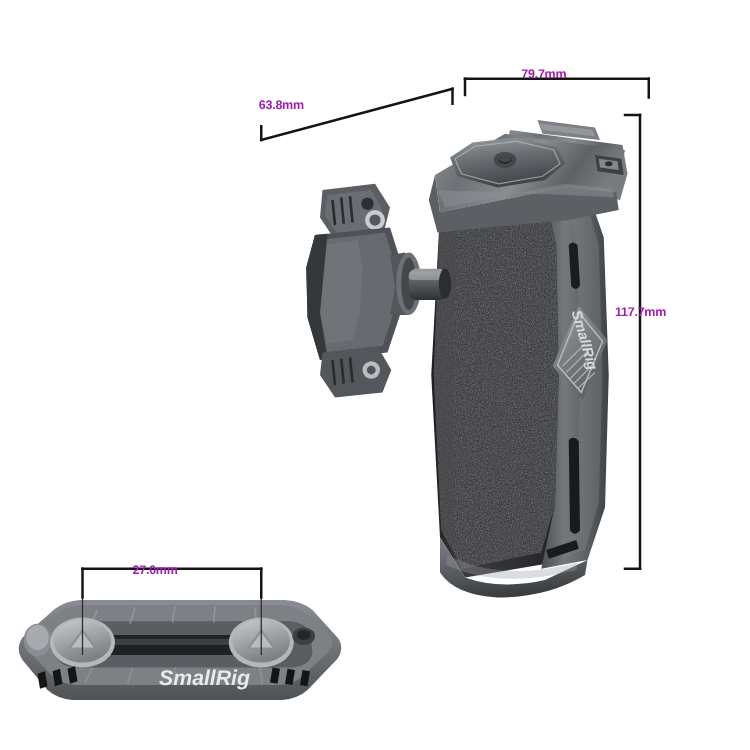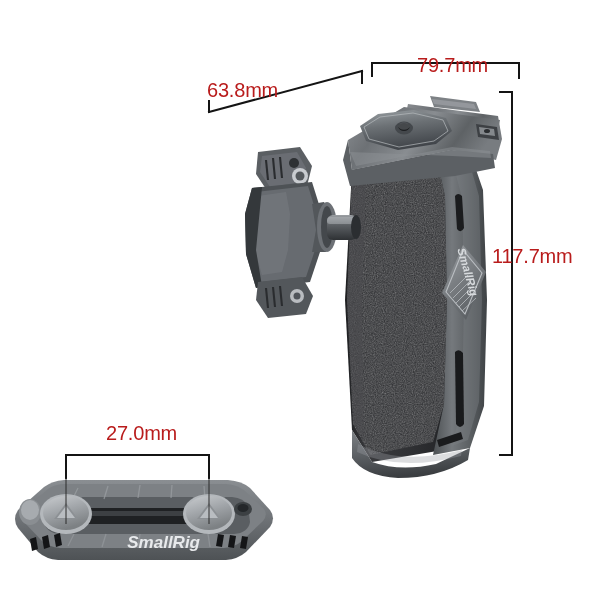--- a/index.html
+++ b/index.html
@@ -11,30 +11,30 @@
     position: relative;
     width: 600px;
     height: 600px;
     background: #ffffff;
     font-family: "Liberation Sans", sans-serif;
     overflow: hidden;
   }
   .dim-label {
     position: absolute;
     font-family: "Liberation Sans", sans-serif;
-    font-size: 20px;
-    font-weight: 400;
-    color: #b91c1c;
+    font-size: 10px;
+    font-weight: 700;
+    color: #a21caf;
     white-space: nowrap;
     letter-spacing: -0.2px;
   }
   #lbl-63 { left: 207px; top: 79px; }
   #lbl-79 { left: 417px; top: 54px; }
   #lbl-117 { left: 492px; top: 245px; }
-  #lbl-27 { left: 106px; top: 422px; }
+  #lbl-27 { left: 106px; top: 451px; }
   svg.layer {
     position: absolute;
     left: 0; top: 0;
     width: 600px;
     height: 600px;
   }
 </style>
 </head>
 <body>
 

